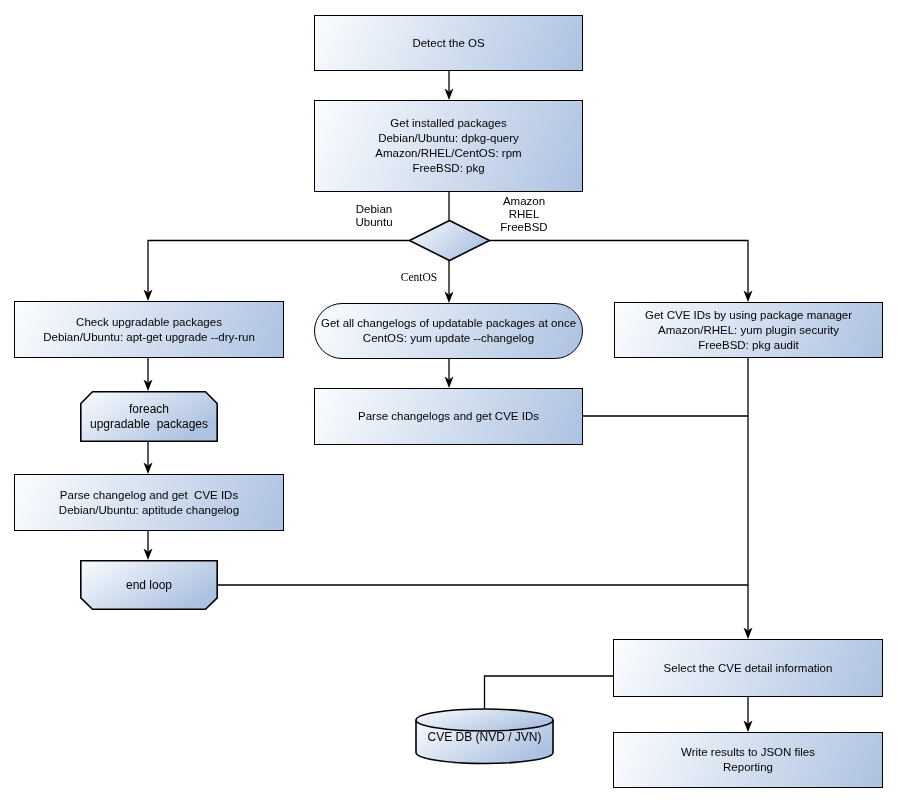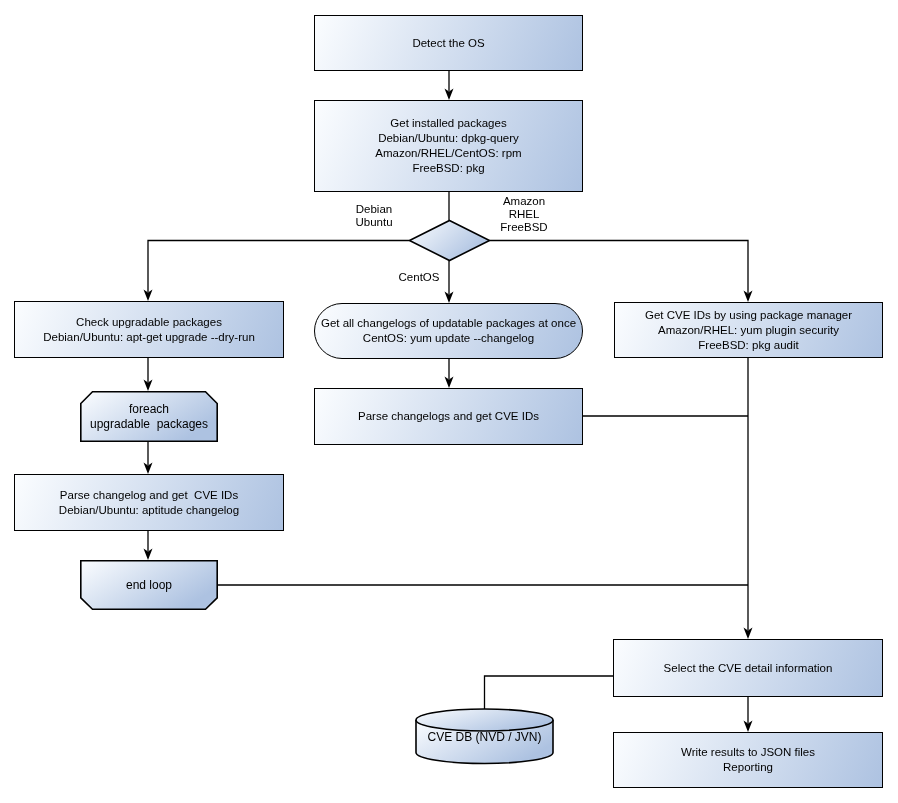--- a/index.html
+++ b/index.html
@@ -123,15 +123,15 @@
 
   <div class="shape-label" style="left:416px; top:714px; width:137px; height:46px;">CVE DB (NVD / JVN)</div>
 
   <div class="edge-label" style="left:329px; top:203px; width:90px;">Debian
 Ubuntu</div>
 
   <div class="edge-label" style="left:479px; top:195px; width:90px;">Amazon
 RHEL
 FreeBSD</div>
 
-  <div class="edge-label" style="left:374px; top:271px; width:90px;">CentOS</div>
+  <div class="edge-label" style="left:374px; top:271px; width:90px;font-family:Liberation Serif, serif;">CentOS</div>
 
 </div>
 
 </body></html>

